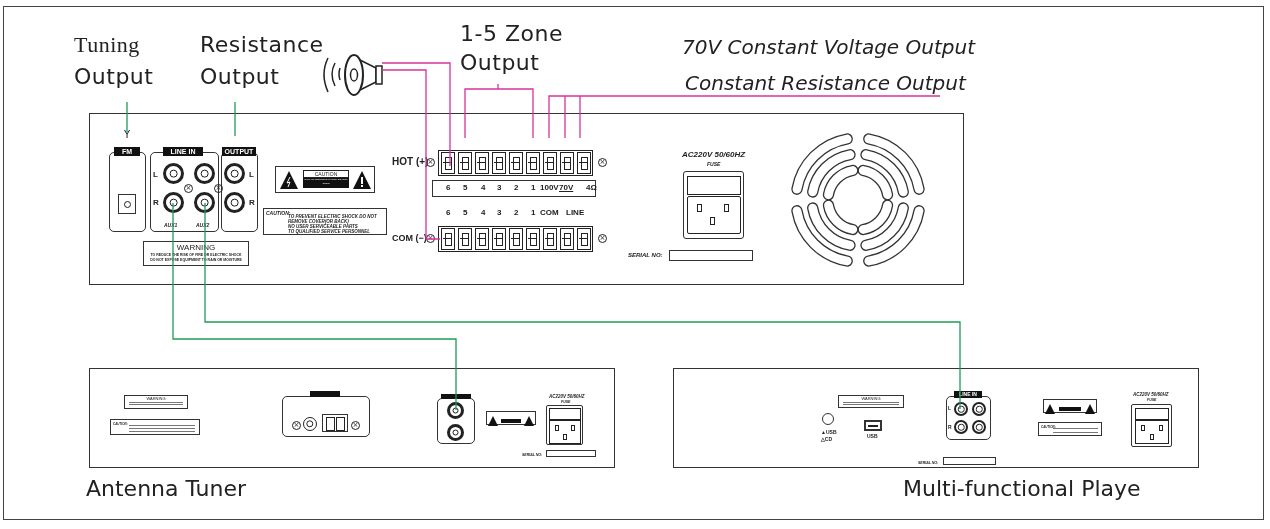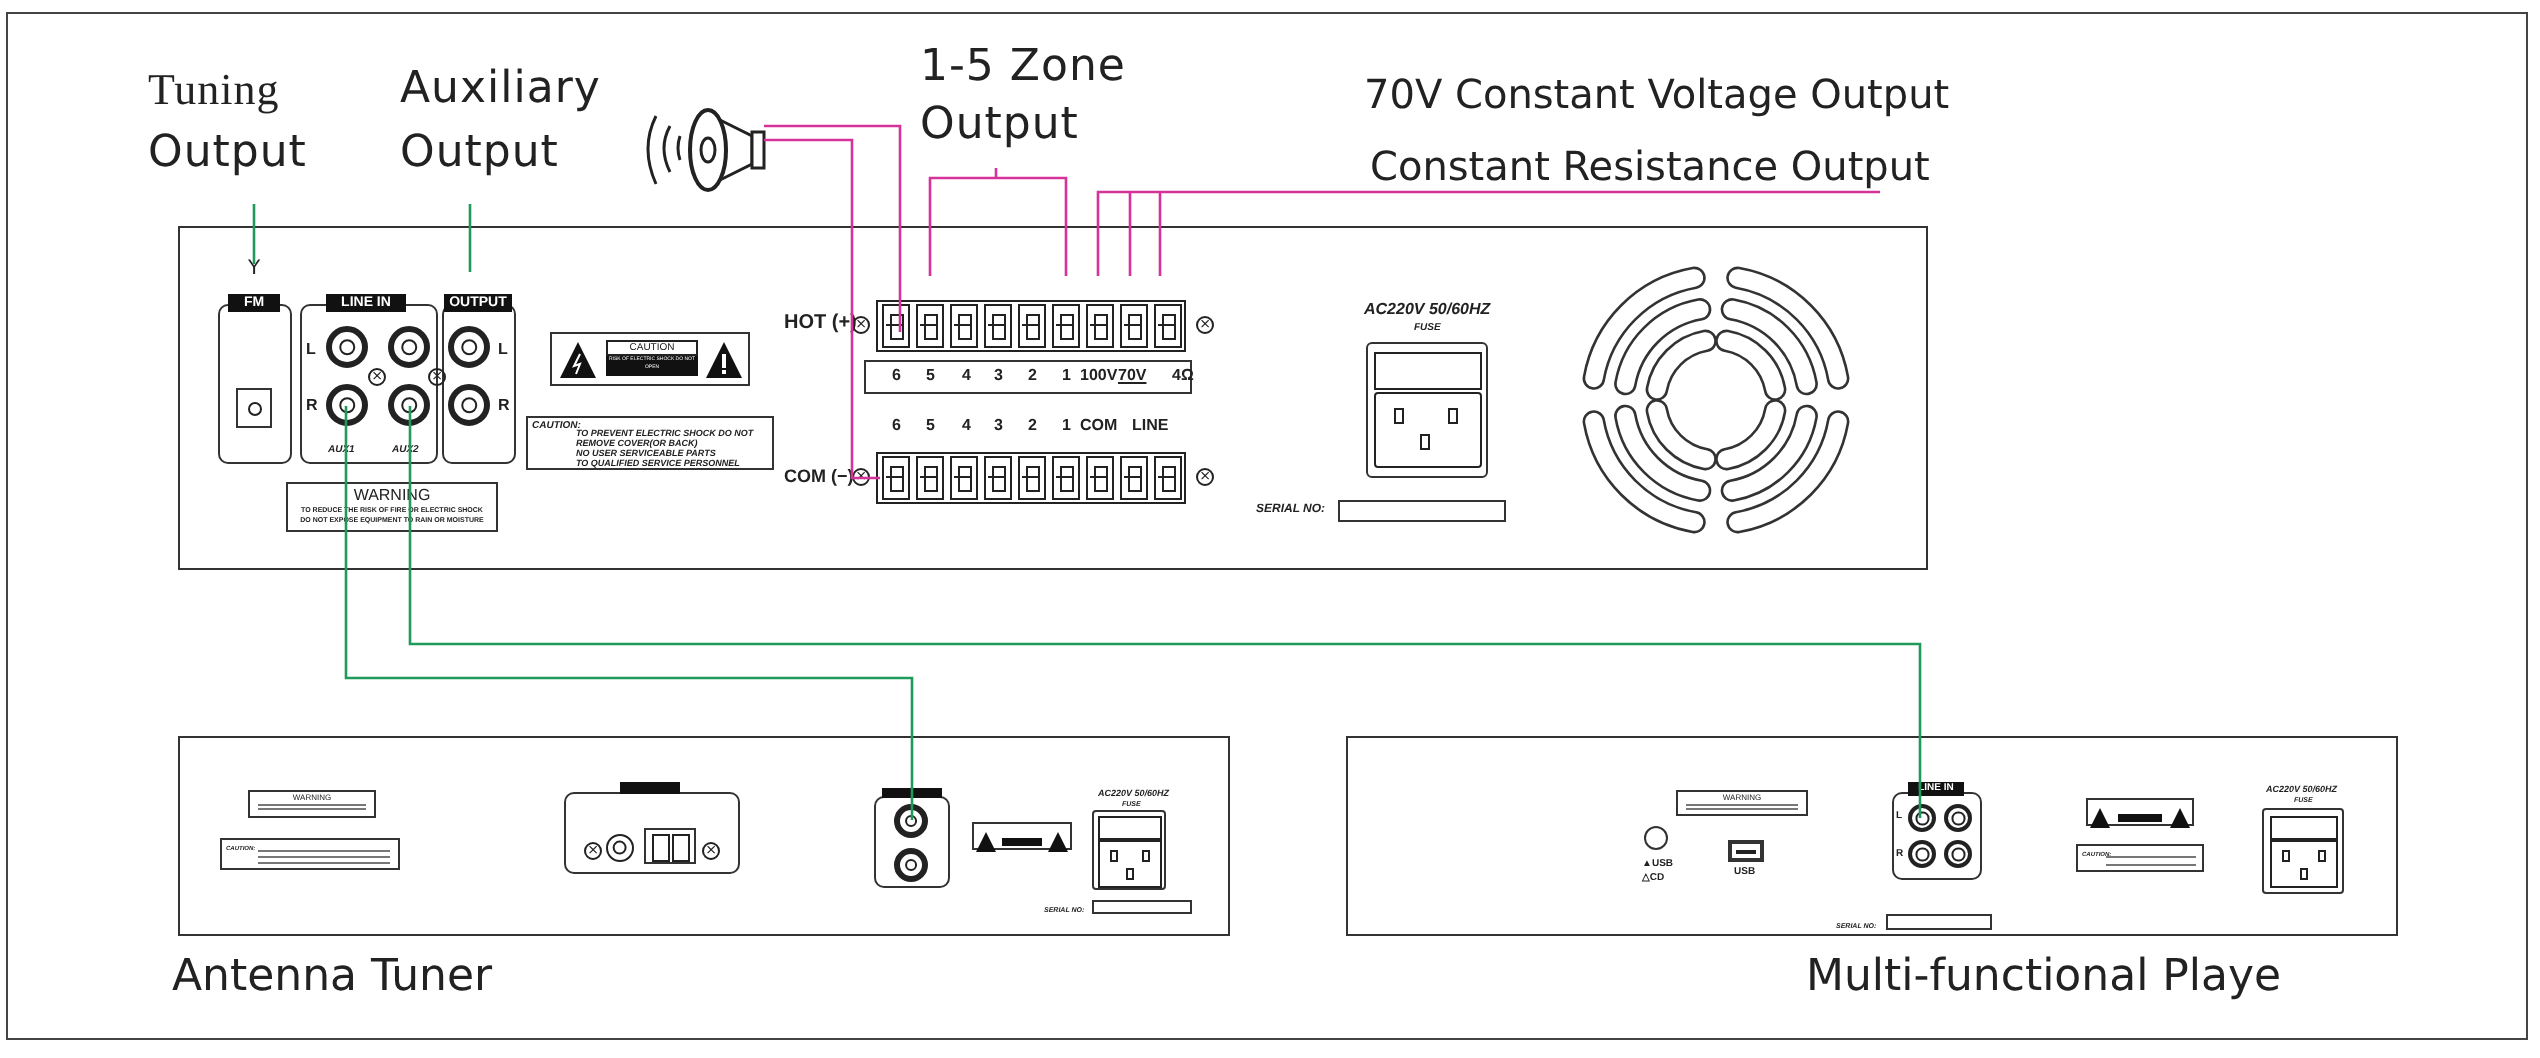--- a/index.html
+++ b/index.html
@@ -1,19 +1,19 @@
 <!DOCTYPE html>
 <html><head>
 <meta charset="utf-8">
 <style>
   html,body{margin:0;padding:0;background:#fff;}
   body{width:1270px;height:529px;position:relative;overflow:hidden;font-family:"DejaVu Sans",sans-serif;color:#222;}
   .frame{position:absolute;left:3px;top:6px;width:1261px;height:514px;border:1.5px solid #444;box-sizing:border-box;}
   .lbl{position:absolute;font-family:"DejaVu Sans",sans-serif;font-size:22px;line-height:30px;color:#222;white-space:nowrap;letter-spacing:0.5px;}
-  .lbl-sm{font-size:20px;letter-spacing:0;}
+  .lbl-sm{font-size:20px;letter-spacing:0;font-style:italic;}
   .panel{position:absolute;border:1.5px solid #333;box-sizing:border-box;background:#fff;}
   .tiny{position:absolute;font-family:"Liberation Sans",sans-serif;font-size:6px;line-height:7px;font-weight:bold;font-style:italic;color:#222;white-space:nowrap;}
   .mono{position:absolute;font-family:"Liberation Sans",sans-serif;font-size:8px;font-weight:bold;color:#222;white-space:nowrap;}
   .tag{position:absolute;background:#111;color:#fff;font-family:"Liberation Sans",sans-serif;font-size:7px;font-weight:bold;text-align:center;line-height:9px;}
   .box{position:absolute;border:1px solid #333;box-sizing:border-box;background:#fff;}
   .rbox{position:absolute;border:1.5px solid #333;border-radius:5px;box-sizing:border-box;background:#fff;}
   .jack{position:absolute;border-radius:50%;border:3px solid #222;box-sizing:border-box;background:#fff;}
   .jack::after{content:"";position:absolute;left:50%;top:50%;width:45%;height:45%;transform:translate(-50%,-50%);border:1.5px solid #222;border-radius:50%;}
   .screw{position:absolute;width:9px;height:9px;border:1px solid #222;border-radius:50%;box-sizing:border-box;font-size:7px;line-height:7px;text-align:center;}
   svg.wires{position:absolute;left:0;top:0;pointer-events:none;}
@@ -22,21 +22,21 @@
   .term::after{content:"";position:absolute;left:1px;top:9px;width:9px;height:1px;background:#222;}
   .strip{position:absolute;border:1.5px solid #222;box-sizing:border-box;background:#fff;}
 </style>
 </head>
 <body>
 
 <div class="frame"></div>
 
 <div class="lbl" style="left:74px;top:30px;font-family:Liberation Serif, serif;">Tuning</div>
 <div class="lbl" style="left:74px;top:62px;">Output</div>
-<div class="lbl" style="left:200px;top:30px;">Auxiliary</div>
+<div class="lbl" style="left:200px;top:30px;">Resistance</div>
 <div class="lbl" style="left:200px;top:62px;">Output</div>
 <div class="lbl" style="left:460px;top:19px;">1-5 Zone</div>
 <div class="lbl" style="left:460px;top:48px;">Output</div>
 <div class="lbl lbl-sm" style="left:682px;top:32px;">70V Constant Voltage Output</div>
 <div class="lbl lbl-sm" style="left:685px;top:68px;">Constant Resistance Output</div>
 
 <svg style="position:absolute;left:318px;top:48px;" width="72" height="56">
   <path d="M10 10 Q2 26 10 44" fill="none" stroke="#222" stroke-width="1.5"></path>
   <path d="M17 15 Q11 26 17 38" fill="none" stroke="#222" stroke-width="1.5"></path>
   <path d="M22 20 Q20 26 22 32" fill="none" stroke="#222" stroke-width="1.5"></path>

